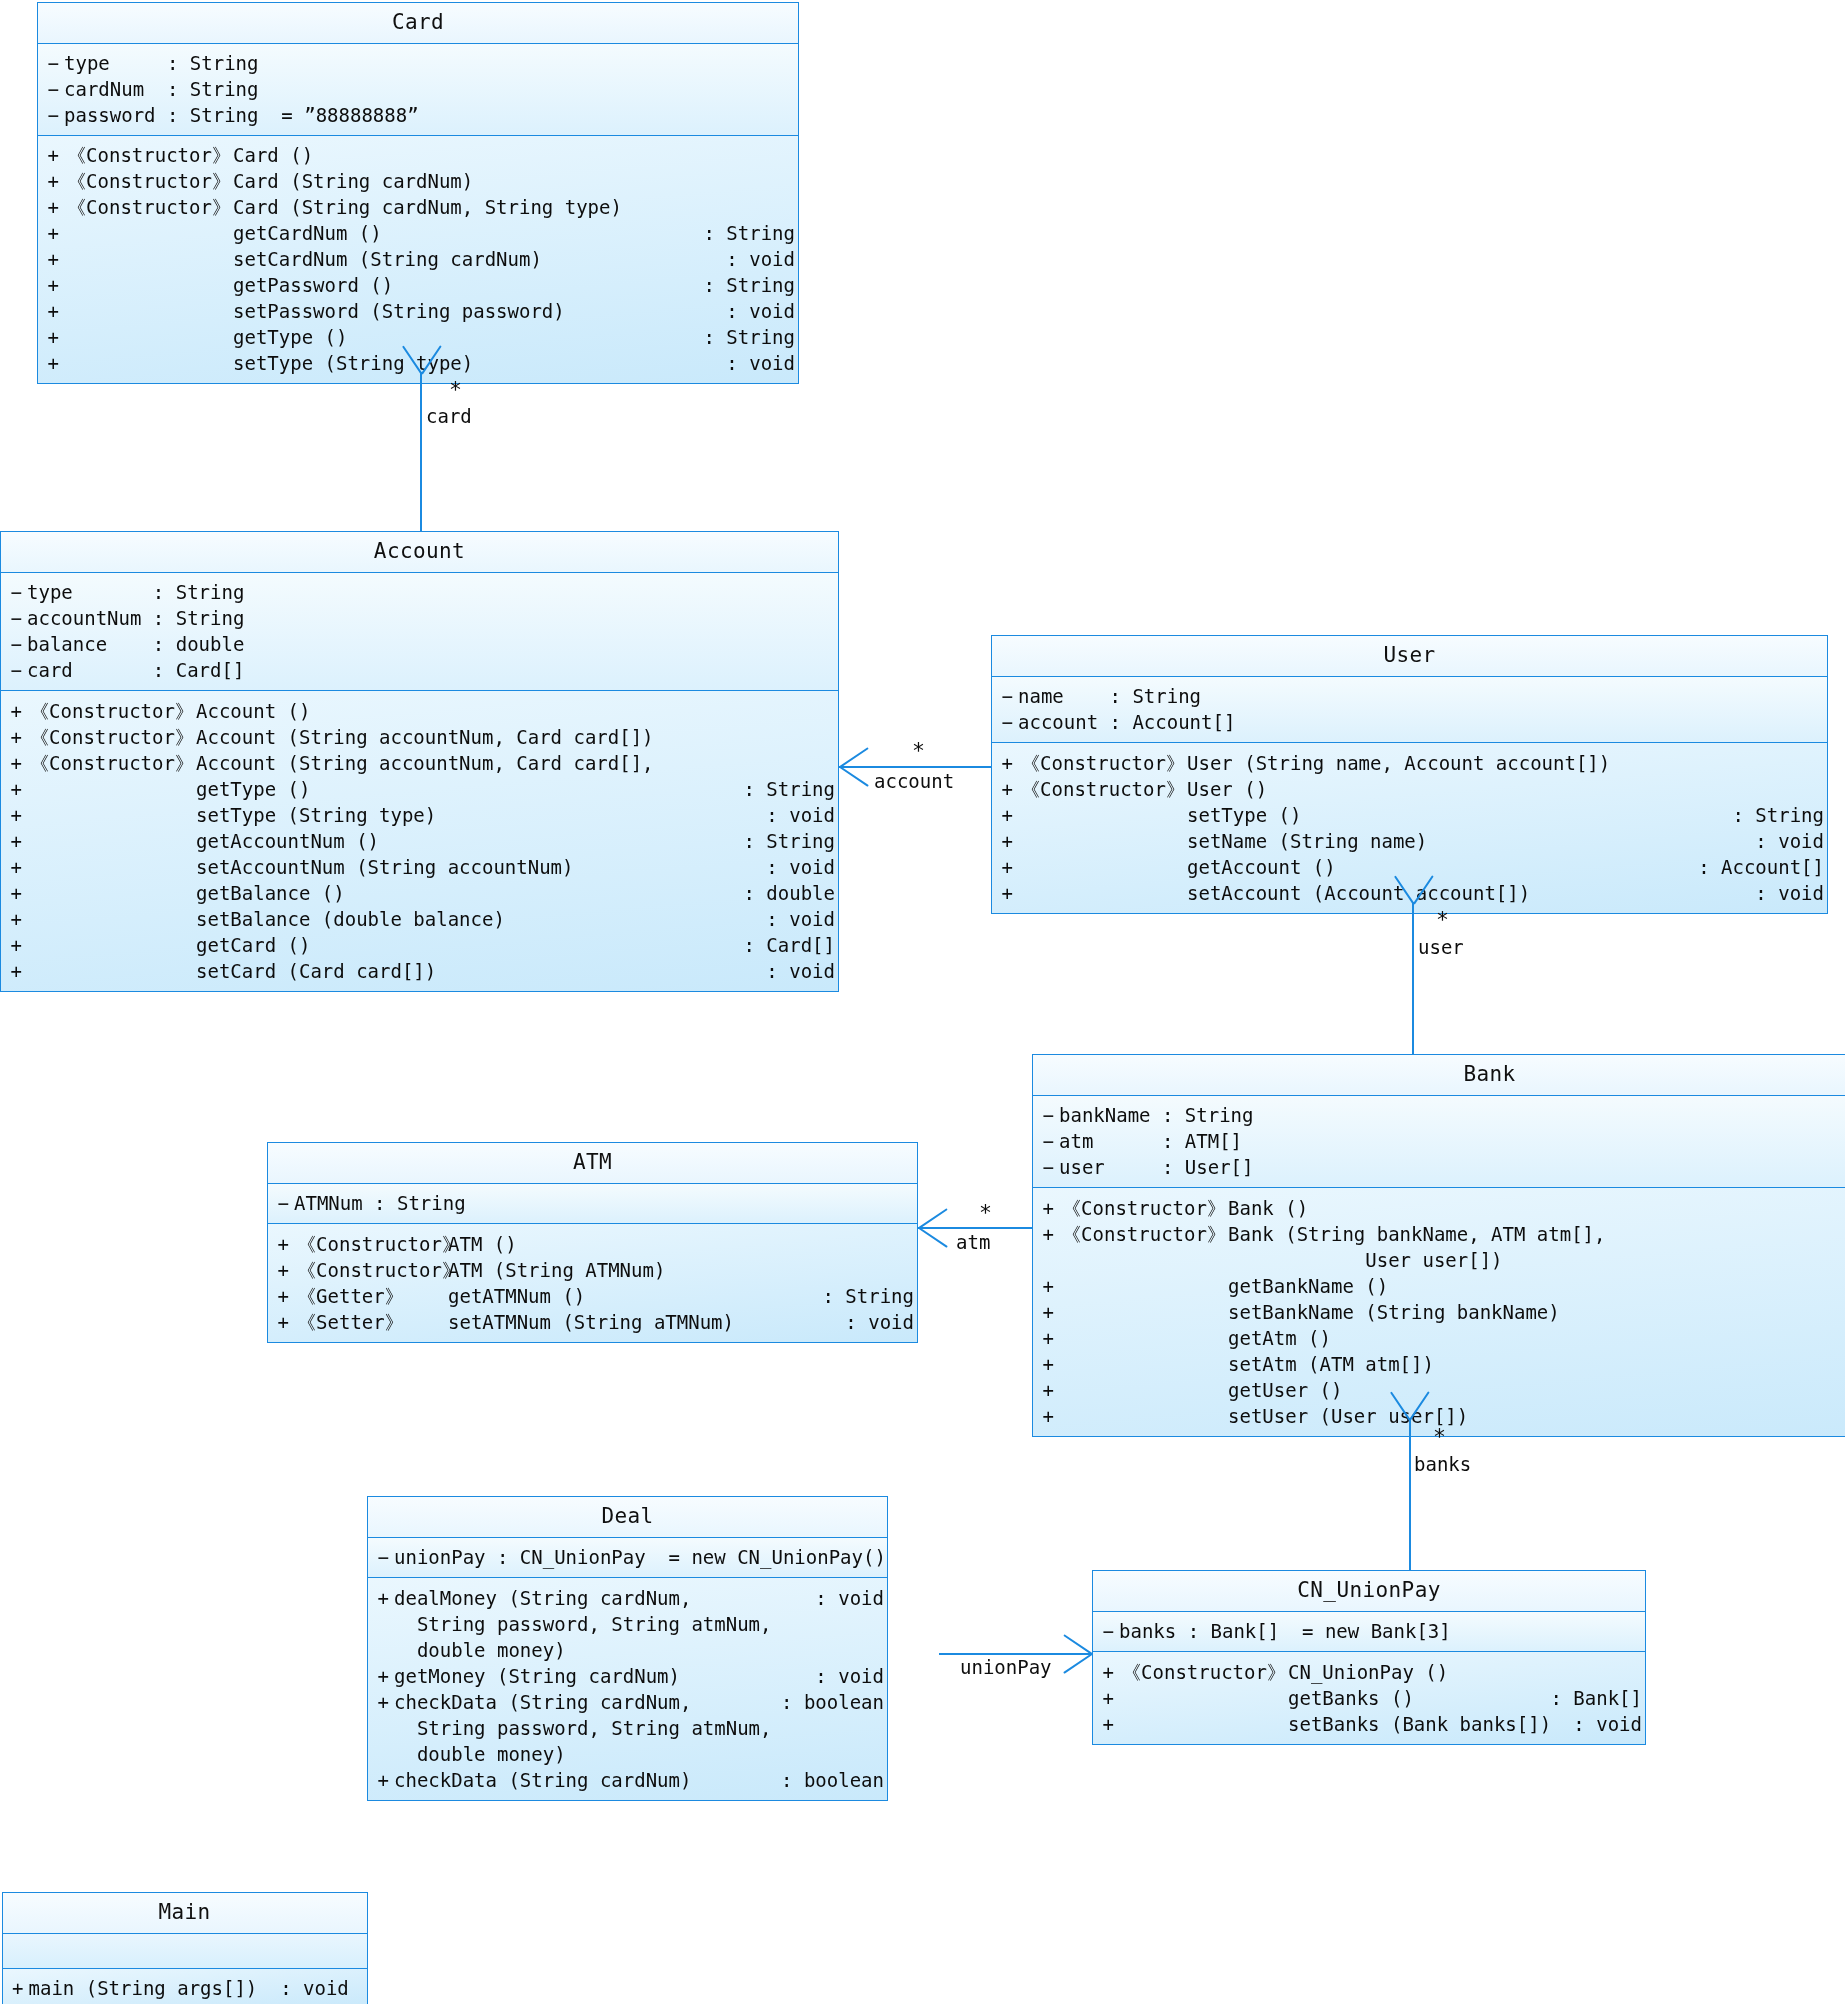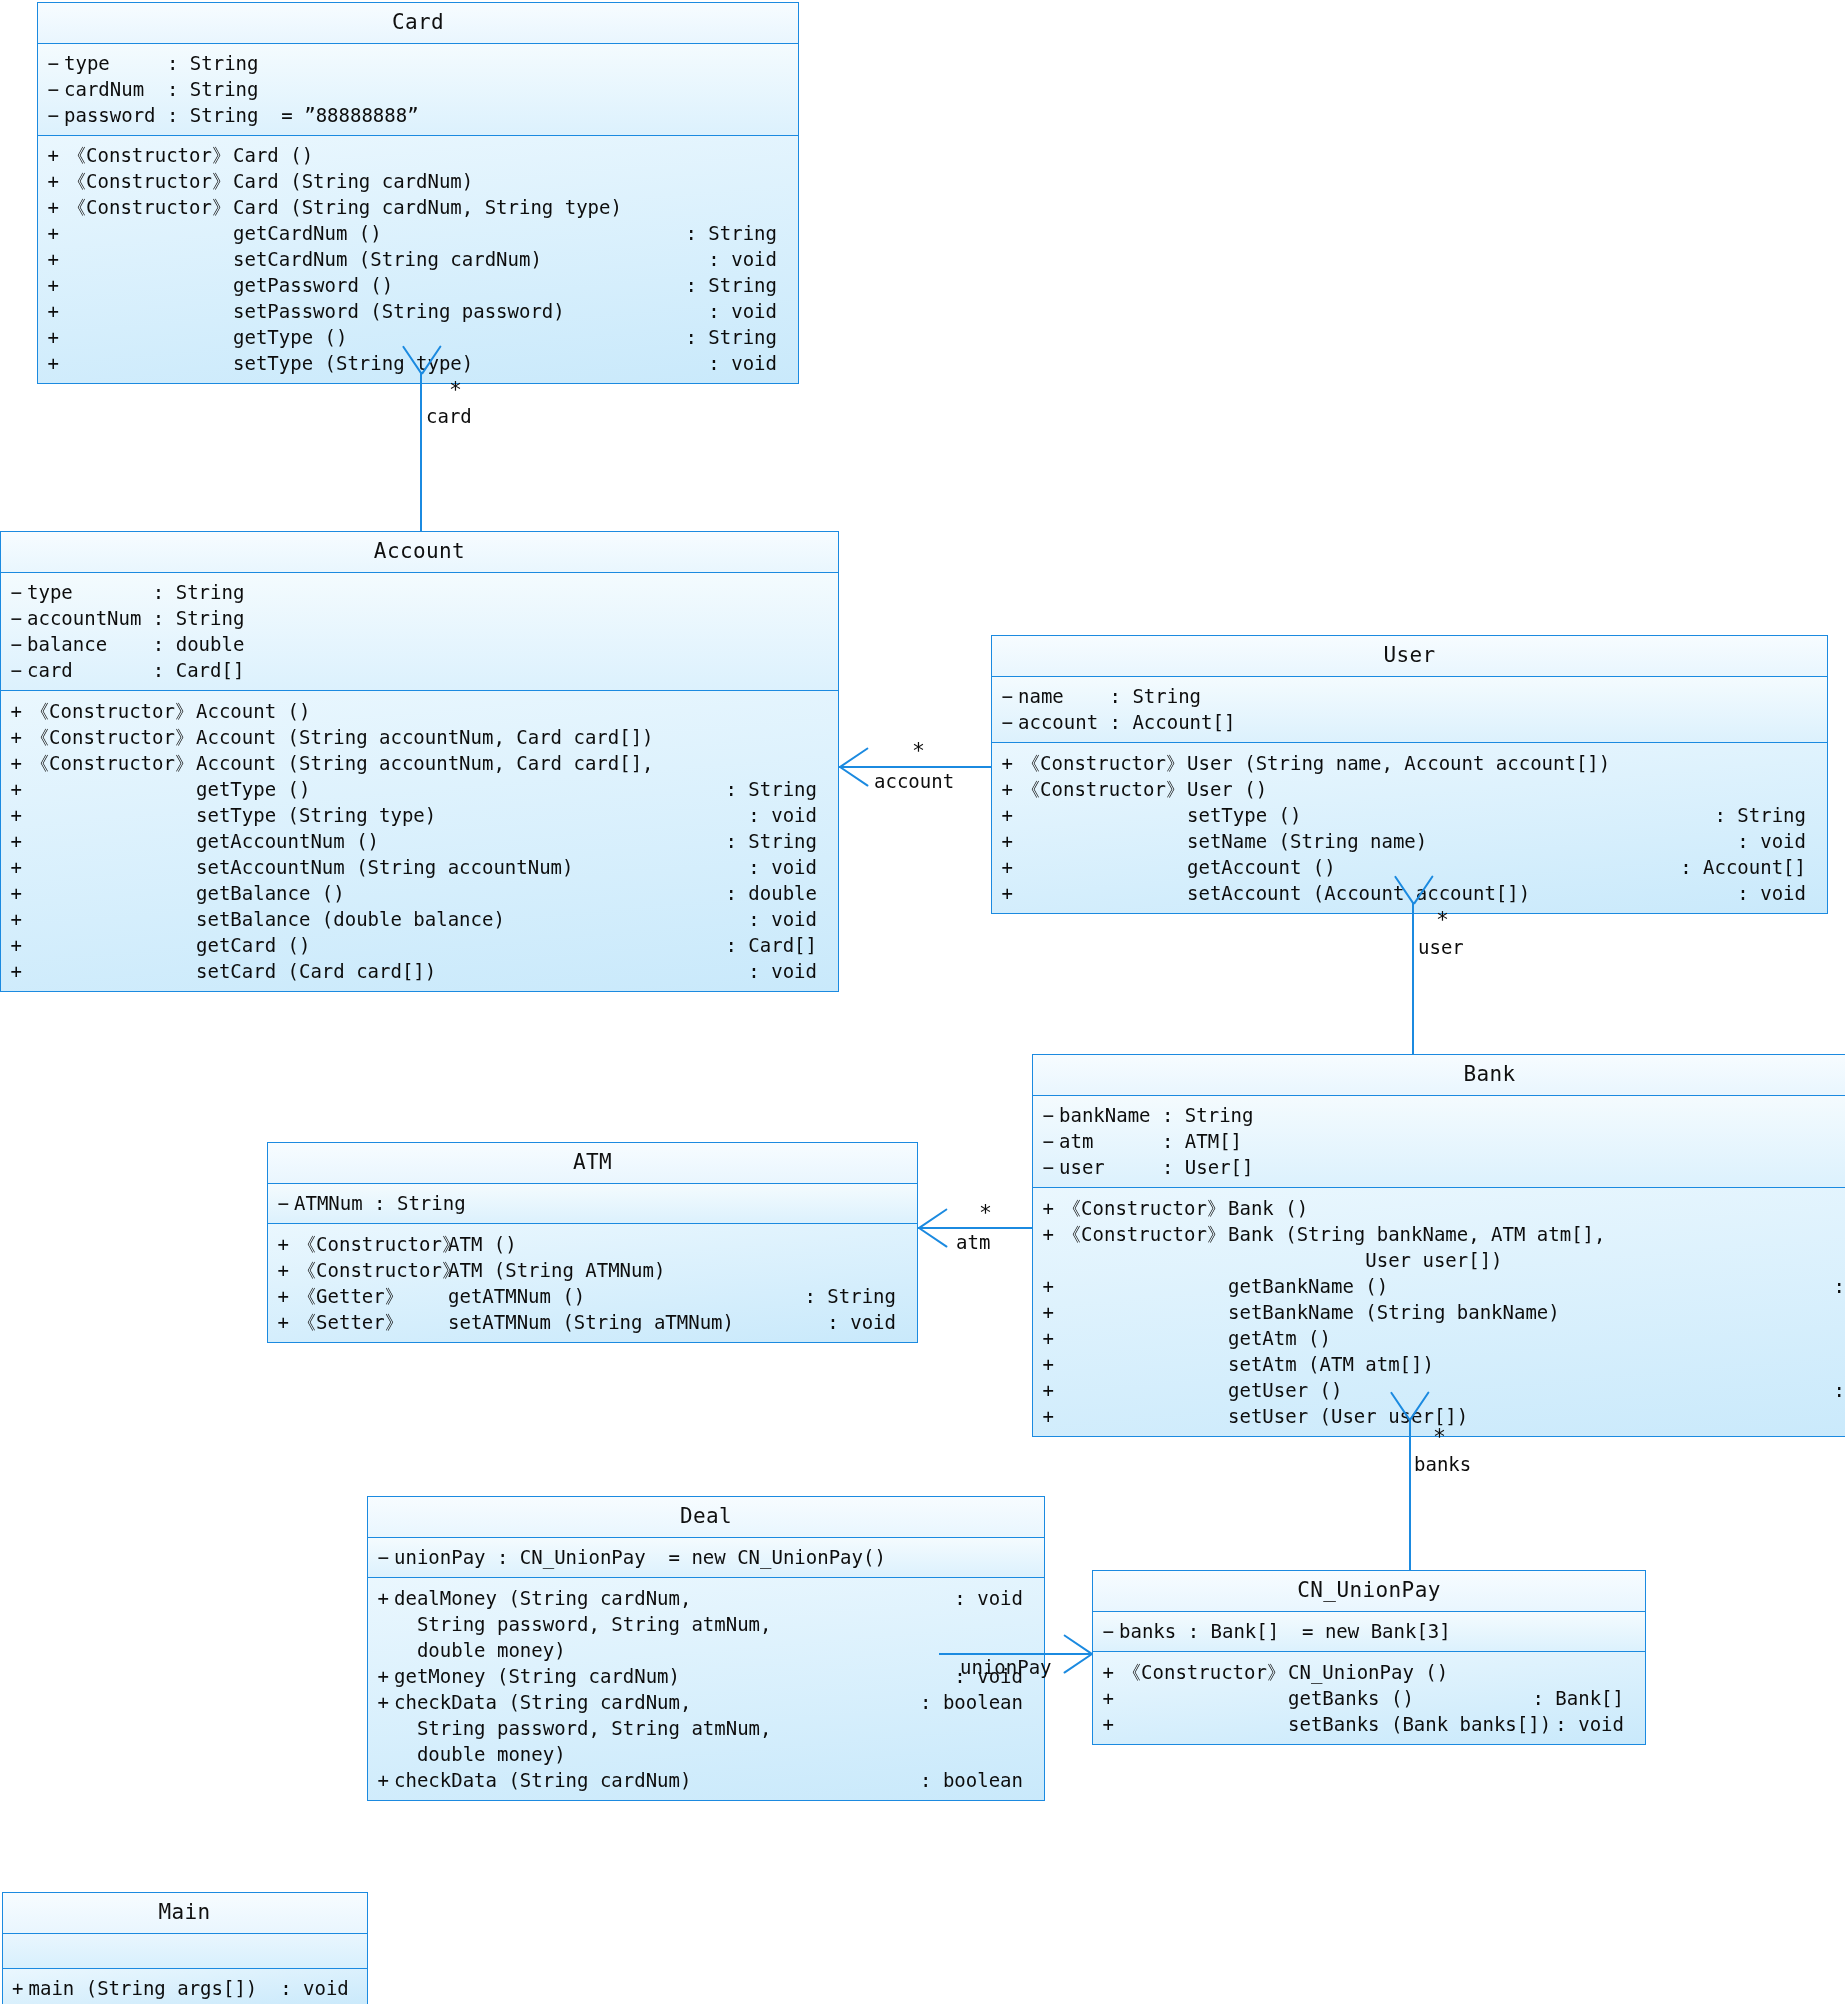--- a/index.html
+++ b/index.html
@@ -70,21 +70,21 @@
   }
   .stereo-narrow {
     width: 154px;
     min-width: 154px;
     padding-left: 3.1px;
   }
   .sig {
     flex: 1 1 auto;
   }
   .ret {
-    padding-right: 21px;
+    padding-right: 3px;
     white-space: pre;
   }
 
   
   .line-v, .line-h {
     position: absolute;
     background: #1b8ae0;
   }
   .line-v { width: 2.3px; }
   .line-h { height: 2.3px; }
@@ -217,21 +217,21 @@
       <div class="row"><span class="vis">−</span><span class="sig">ATMNum : String</span></div>
     </div>
     <div class="uml-compartment uml-ops uml-sep">
       <div class="row"><span class="vis">+</span><span class="stereo-narrow">《Constructor》</span><span class="sig">ATM ()</span><span class="ret"></span></div>
       <div class="row"><span class="vis">+</span><span class="stereo-narrow">《Constructor》</span><span class="sig">ATM (String ATMNum)</span><span class="ret"></span></div>
       <div class="row"><span class="vis">+</span><span class="stereo-narrow">《Getter》</span><span class="sig">getATMNum ()</span><span class="ret">: String</span></div>
       <div class="row"><span class="vis">+</span><span class="stereo-narrow">《Setter》</span><span class="sig">setATMNum (String aTMNum)</span><span class="ret">: void</span></div>
     </div>
   </div>
 
-  <div class="uml-class" style="left:367px; top:1496px; width:678px;">
+  <div class="uml-class" style="left:367px; top:1496px; width:521px;">
     <div class="uml-title">Deal</div>
     <div class="uml-compartment uml-attrs uml-sep">
       <div class="row"><span class="vis">−</span><span class="sig">unionPay : CN_UnionPay  = new CN_UnionPay()</span></div>
     </div>
     <div class="uml-compartment uml-ops uml-sep">
       <div class="row"><span class="vis">+</span><span class="sig">dealMoney (String cardNum,</span><span class="ret">: void</span></div>
       <div class="row"><span class="vis"></span><span class="sig">  String password, String atmNum,</span><span class="ret"></span></div>
       <div class="row"><span class="vis"></span><span class="sig">  double money)</span><span class="ret"></span></div>
       <div class="row"><span class="vis">+</span><span class="sig">getMoney (String cardNum)</span><span class="ret">: void</span></div>
       <div class="row"><span class="vis">+</span><span class="sig">checkData (String cardNum,</span><span class="ret">: boolean</span></div>

